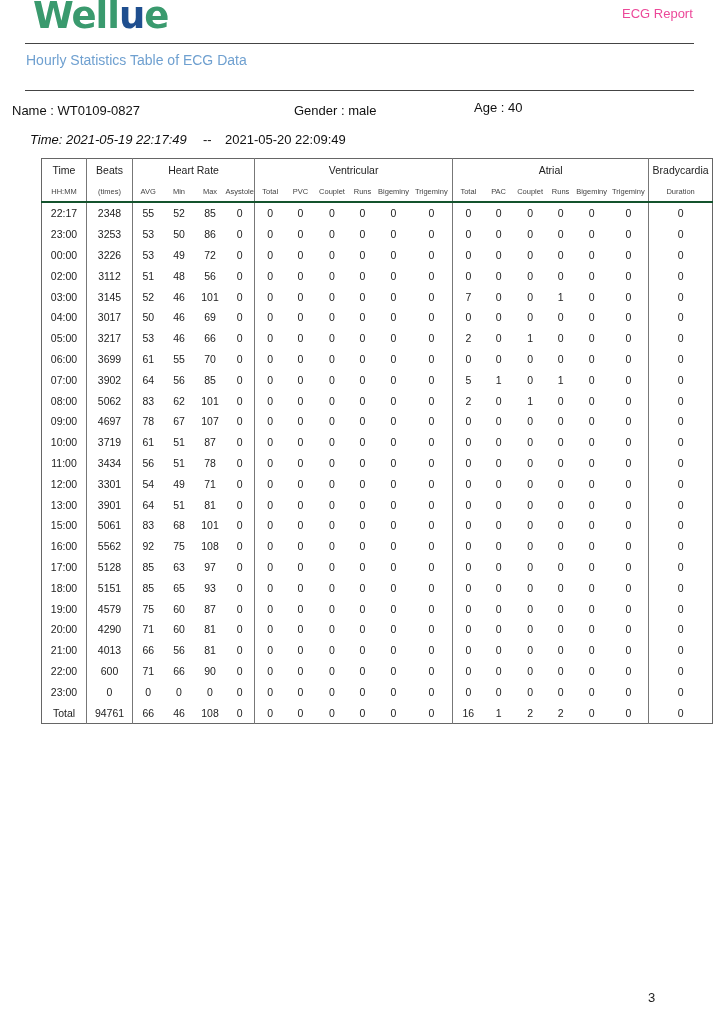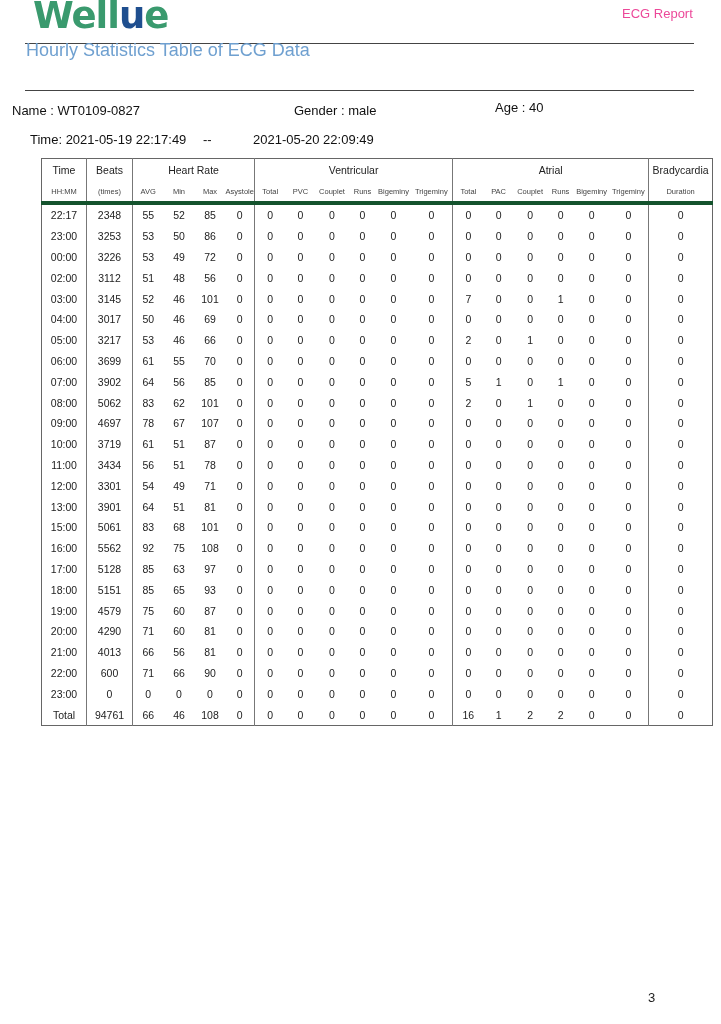--- a/index.html
+++ b/index.html
@@ -1,45 +1,45 @@
 <!DOCTYPE html>
 <html><head>
 <meta charset="utf-8">
 <style>
   html, body { margin:0; padding:0; background:#fff; }
   body { width:721px; height:1024px; position:relative; overflow:hidden; font-family:"Liberation Sans", sans-serif; color:#222; }
   .logo { position:absolute; left:33px; top:-6px; font-family:"DejaVu Sans", sans-serif; font-weight:bold; font-size:37px; letter-spacing:-1px; color:#3a9a6e; }
   .logo .u { color:#1f4f8f; }
   .report-label { position:absolute; left:622px; top:6px; font-size:13px; color:#ec4899; }
   .hr { position:absolute; left:25px; width:669px; height:1px; background:#444; }
-  .title { position:absolute; left:26px; top:40px; font-size:18px; color:#6fa0d0; }
+  .title { position:absolute; left:26px; top:52px; font-size:14px; color:#6fa0d0; }
   .info { position:absolute; font-size:13px; color:#111; }
   table.stats { position:absolute; left:41px; top:158px; width:671px; border-collapse:collapse; table-layout:fixed; font-size:10.5px; color:#222; border:1px solid #666; }
   table.stats td, table.stats th { text-align:center; padding:0; font-weight:normal; }
   table.stats thead tr.h1 th { height:22px; font-size:10.5px; }
-  table.stats thead tr.h2 th { height:20px; font-size:7.5px; color:#444; border-bottom:4px solid #14532d; }
+  table.stats thead tr.h2 th { height:20px; font-size:7.5px; color:#444; border-bottom:2px solid #14532d; }
   table.stats tbody td { height:20.8px; }
   .bl { border-left:1px solid #777; }
   .page-num { position:absolute; left:648px; top:990px; font-size:13px; color:#222; }
 </style>
 </head>
 <body>
 
 <div class="logo"><span>Well</span><span class="u">u</span><span>e</span></div>
 <div class="report-label">ECG Report</div>
 <div class="hr" style="top:43px;"></div>
 <div class="title">Hourly Statistics Table of ECG Data</div>
 <div class="hr" style="top:90px;"></div>
 
 <div class="info" style="left:12px; top:103px;">Name : WT0109-0827</div>
 <div class="info" style="left:294px; top:103px;">Gender : male</div>
-<div class="info" style="left:474px; top:100px;margin-left:21px;">Age : 40</div>
-<div class="info" style="left:30px; top:132px;">Time: 2021-05-19 22:17:49</div>
+<div class="info" style="left:474px; top:100px;">Age : 40</div>
+<div class="info" style="left:30px; top:132px;font-style:italic;">Time: 2021-05-19 22:17:49</div>
 <div class="info" style="left:203px; top:132px;">--</div>
-<div class="info" style="left:225px; top:132px;margin-left:28px;">2021-05-20 22:09:49</div>
+<div class="info" style="left:225px; top:132px;">2021-05-20 22:09:49</div>
 
 <table class="stats">
   <colgroup>
     <col style="width:45px">
       <col style="width:46px">
     <col style="width:31px">
       <col style="width:31px">
       <col style="width:31px">
       <col style="width:29px">
     <col style="width:31px">

